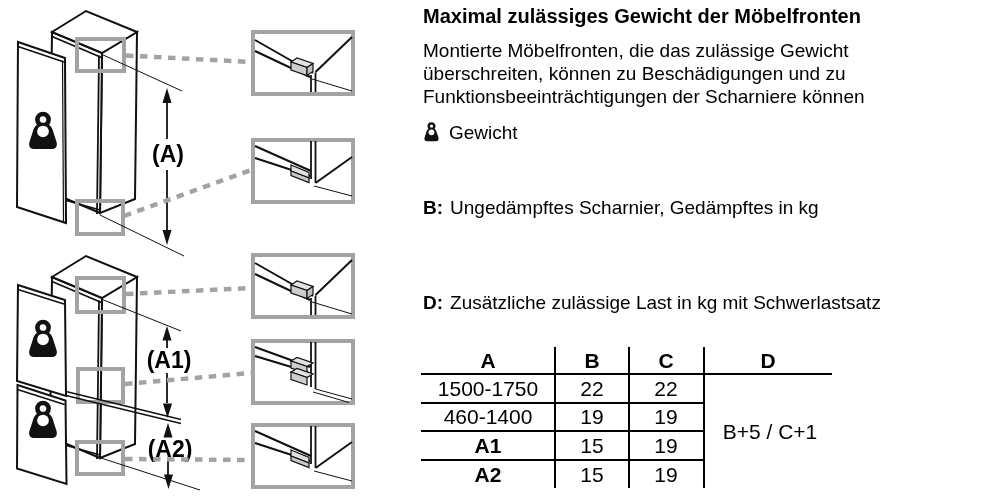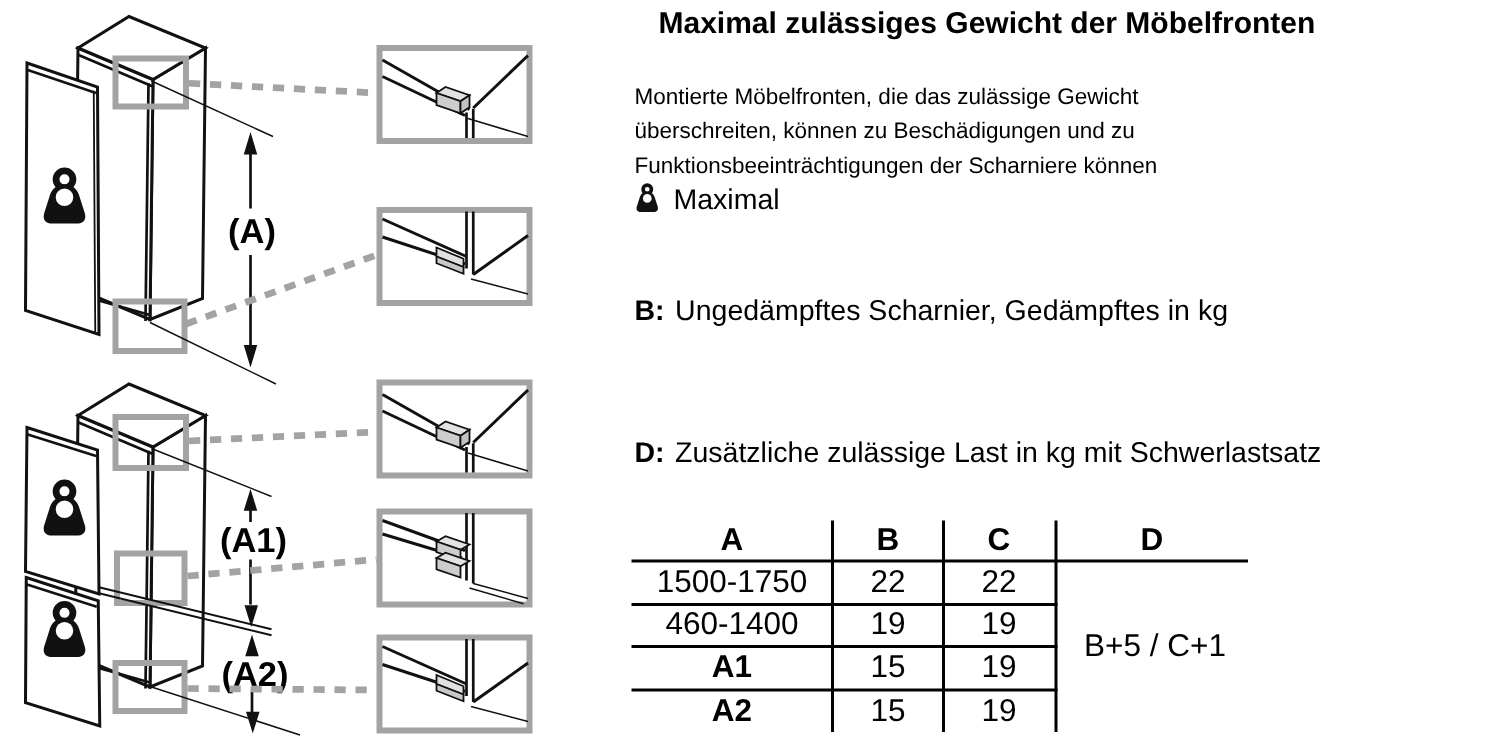--- a/index.html
+++ b/index.html
@@ -1,20 +1,20 @@
 <!DOCTYPE html>
 <html><head>
 <meta charset="utf-8">
 <style>
   html,body{margin:0;padding:0;background:#fff;}
   #page{position:relative;width:1000px;height:500px;background:#fff;overflow:hidden;
         font-family:"Liberation Sans", sans-serif;color:#000;}
   .abs{position:absolute;}
-  #title{left:423px;top:5px;font-size:20px;font-weight:bold;white-space:nowrap;margin-left:16px;}
-  #intro{left:423px;top:53px;font-size:15px;line-height:23px;white-space:nowrap;}
+  #title{left:423px;top:5px;font-size:20px;font-weight:bold;white-space:nowrap;}
+  #intro{left:423px;top:39px;font-size:19px;line-height:23px;white-space:nowrap;}
   .legend-row{position:absolute;left:423px;font-size:19px;white-space:nowrap;}
   .legend-key{font-weight:bold;padding-right:7px;}
   .legend-icon{display:inline-block;vertical-align:-3px;margin-right:9px;}
   
   #spec-table{left:421px;top:345px;width:412px;height:145px;font-size:21px;}
   .tline{position:absolute;background:#000;}
   .cell{position:absolute;transform:translate(-50%,-50%);line-height:1;white-space:nowrap;}
   .bold{font-weight:bold;}
   svg text{font-family:"Liberation Sans", sans-serif;}
 </style>
@@ -169,21 +169,21 @@
   </div>
 
   <div class="legend-row" style="top:122px">
     <span class="legend-icon">
       <svg width="17" height="20" viewBox="-14 -19 28 36">
         <circle cx="0" cy="-11.5" r="5" fill="none" stroke="#111" stroke-width="4.4"></circle>
         <path d="M 0,-8.5 C -5,-8.5 -8.3,-5.2 -9.4,-0.5 L -12.6,9.5 C -13.7,13.8 -11.2,15.8 -7.6,15.8
                  L 7.6,15.8 C 11.2,15.8 13.7,13.8 12.6,9.5 L 9.4,-0.5 C 8.3,-5.2 5,-8.5 0,-8.5 Z" fill="#111"></path>
         <circle cx="0" cy="-0.5" r="5.2" fill="#fff"></circle>
       </svg>
-    </span><span>Maximal</span>
+    </span><span>Gewicht</span>
   </div>
 
   <div class="legend-row" style="top:197px">
     <span class="legend-key">B:</span><span>Ungedämpftes Scharnier, Gedämpftes in kg</span>
   </div>
   <div class="legend-row" style="top:292px">
     <span class="legend-key">D:</span><span>Zusätzliche zulässige Last in kg mit Schwerlastsatz</span>
   </div>
 
   <div class="abs" id="spec-table">

